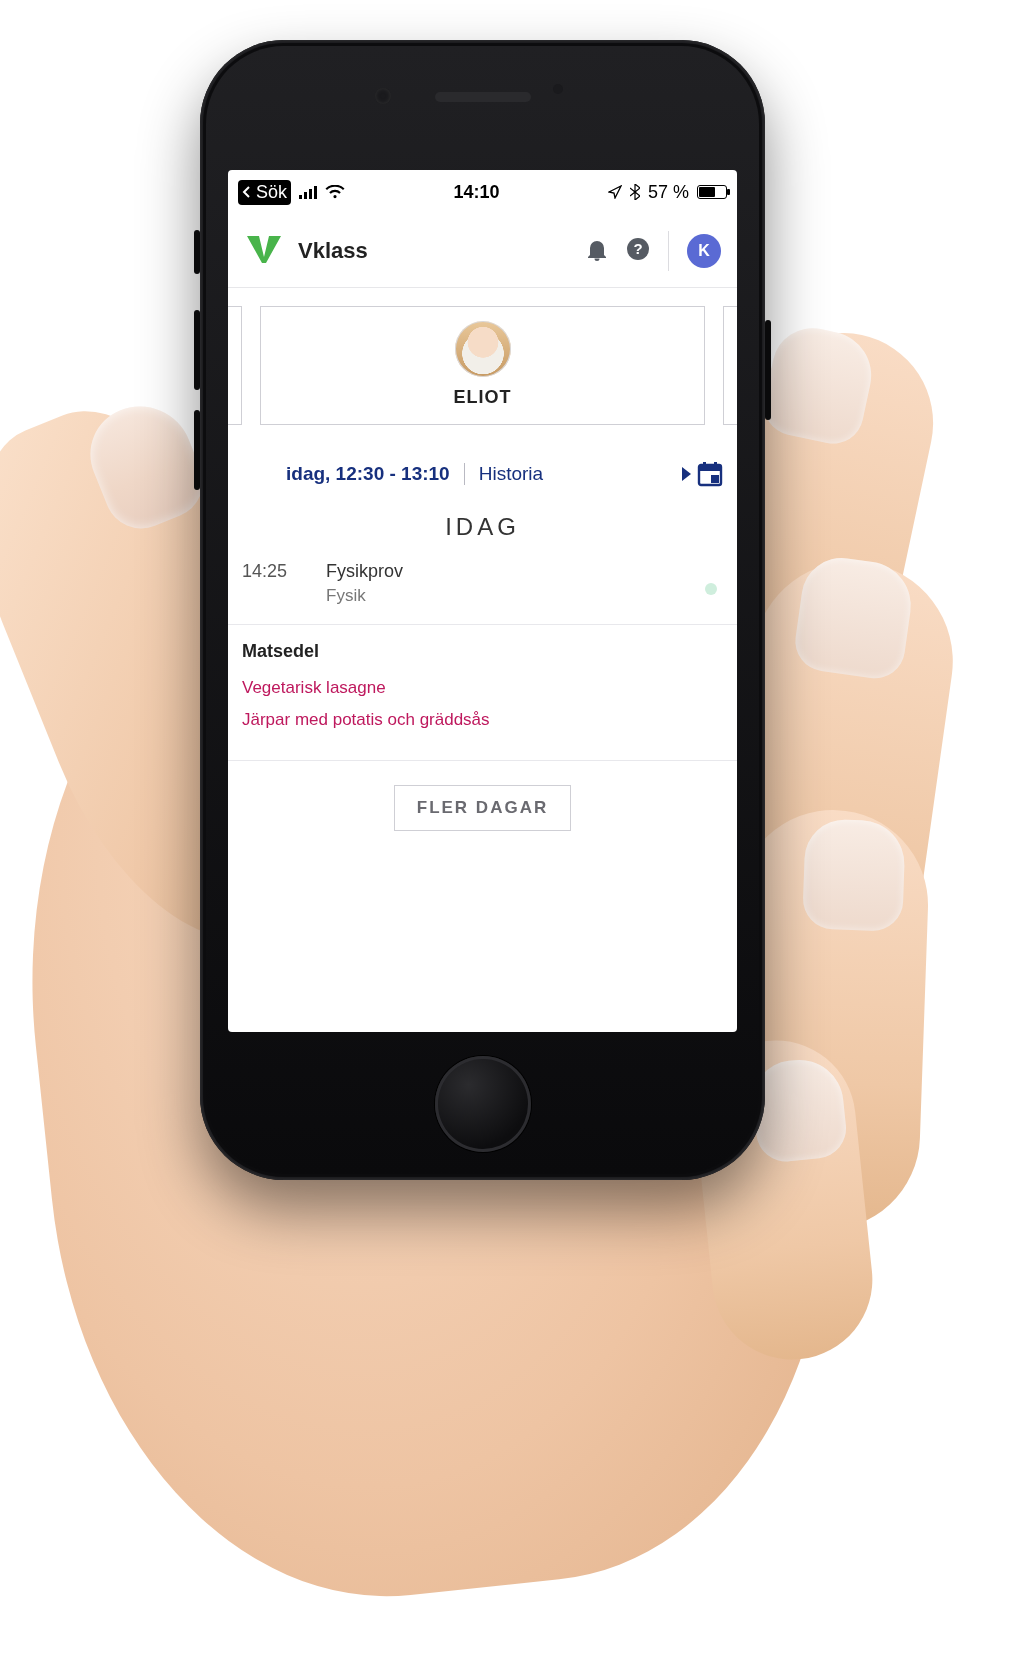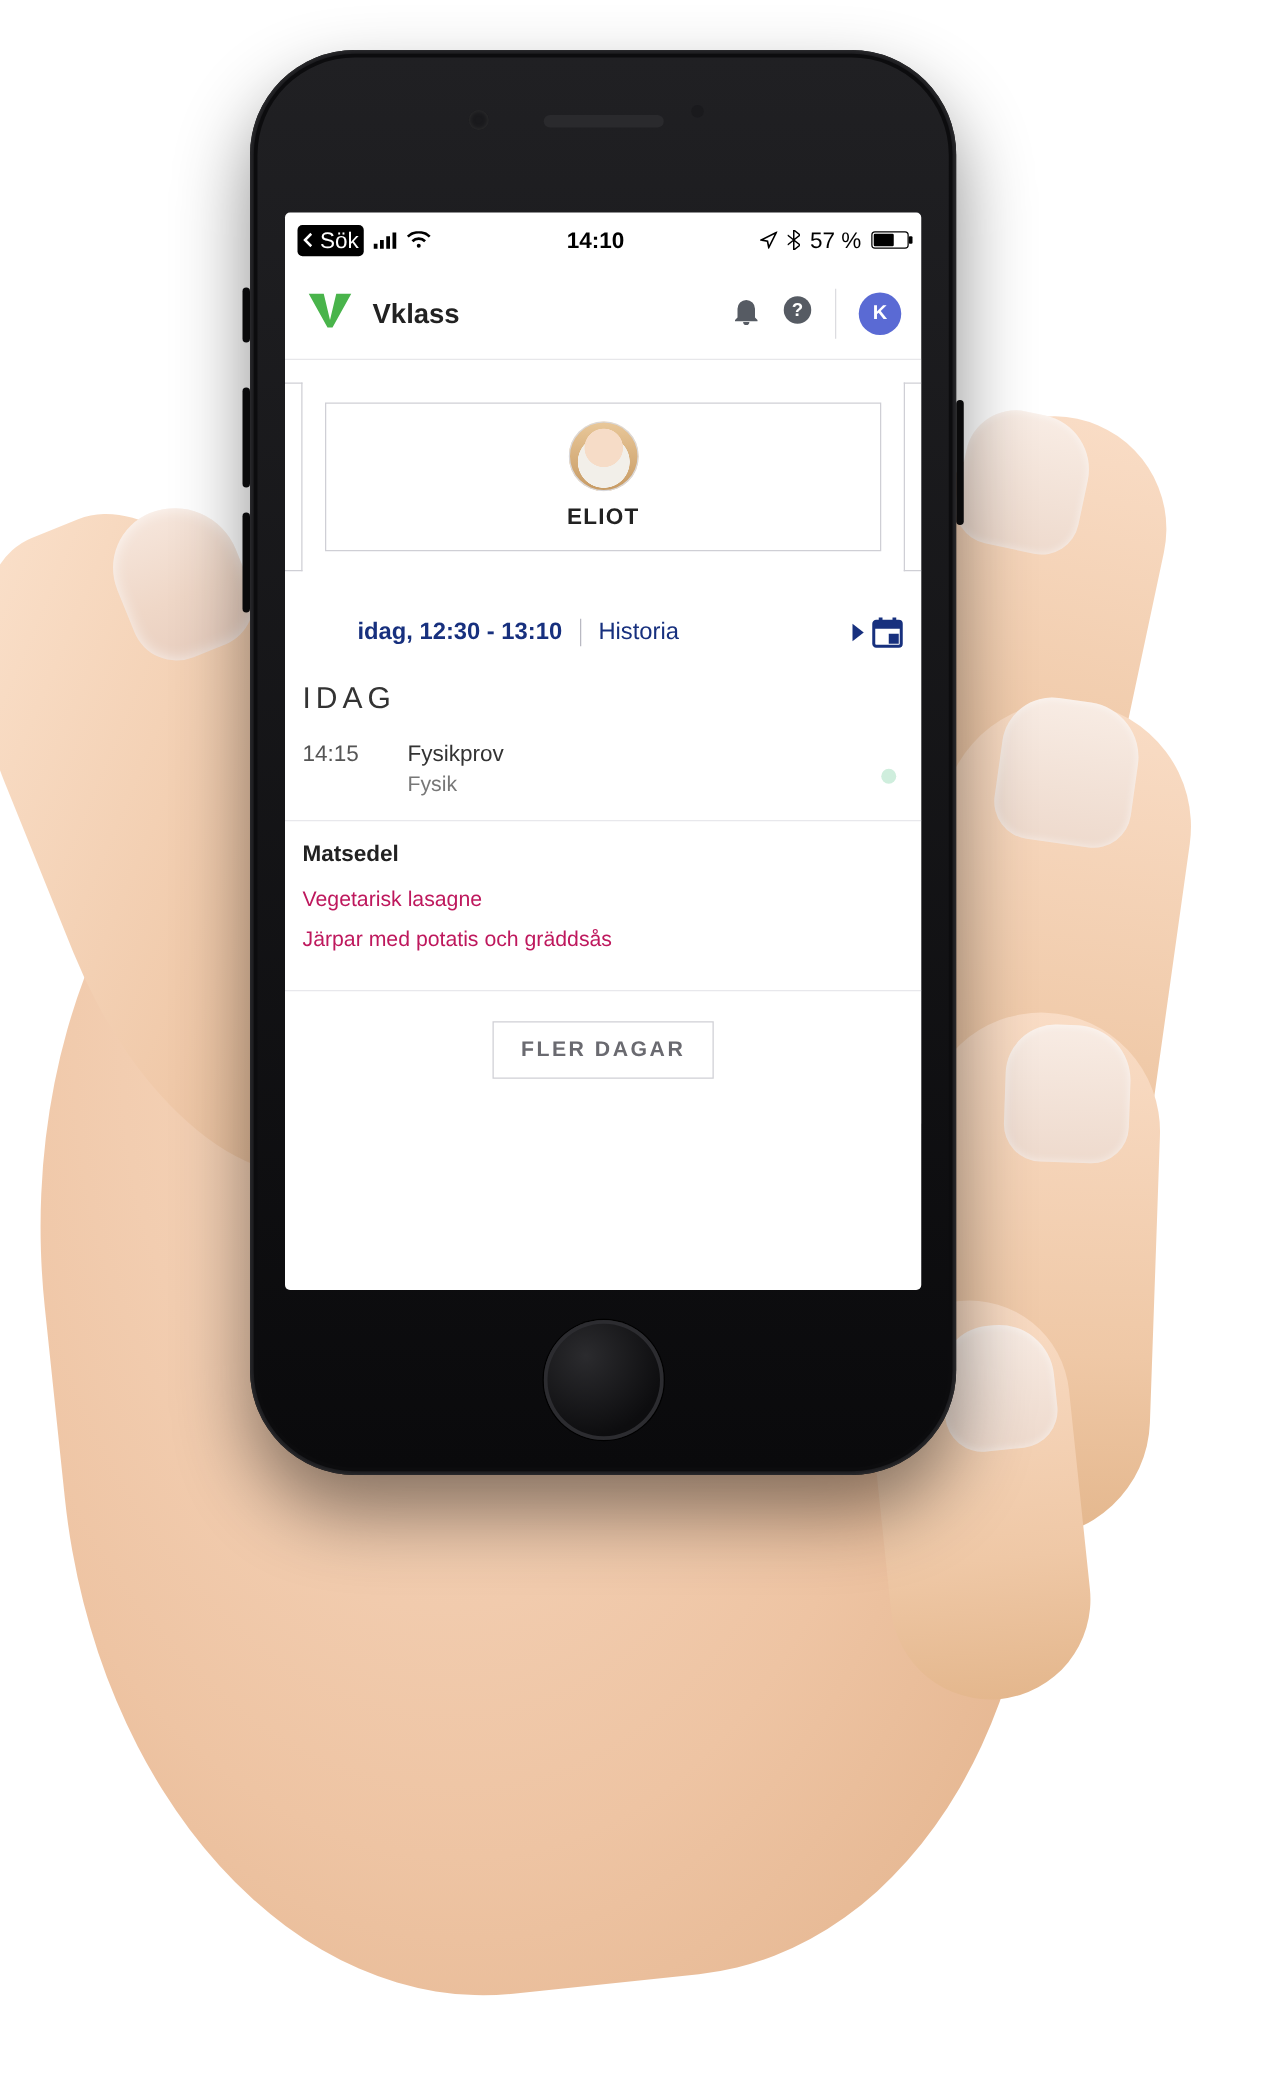--- a/index.html
+++ b/index.html
@@ -116,21 +116,21 @@
   .sub-header .vline { width:1px; height:36px; background:#cfcfd5; }
   .crumb { color:#1a2a72; font-weight:600; letter-spacing:.5px; font-size:17px; }
 
   
   .content { padding:18px 0 28px; background:#fff; }
   .student-carousel { display:flex; align-items:stretch; gap:12px; padding:0 0 18px; position:relative; }
   .peek { width:14px; border:1px solid #cfcfd5; border-left:none; border-right:none; }
   .peek.left  { border-left:none; border-right:1px solid #cfcfd5; border-top-right-radius:0; }
   .peek.right { border-left:1px solid #cfcfd5; }
   .student-card {
-    flex:1; margin:16px 6px; border:1px solid #cfcfd5; padding:14px 0 16px;
+    flex:1; margin:0 6px; border:1px solid #cfcfd5; padding:14px 0 16px;
     display:flex; flex-direction:column; align-items:center; gap:10px;
   }
   .student-avatar {
     width:56px; height:56px; border-radius:50%;
     background:
       radial-gradient(circle at 50% 38%, #f6dcc7 0 34%, transparent 35%),
       radial-gradient(circle at 50% 58%, #f2efe9 0 48%, transparent 49%),
       linear-gradient(180deg,#e9c89a,#c79a63);
     box-shadow: inset 0 0 0 1px #d8d8dc;
   }
@@ -145,21 +145,21 @@
     display:flex; align-items:center; justify-content:space-between;
     padding:18px 14px 22px; color:#17307e; font-size:19px;margin-left:44px;
   }
   .lesson-left { display:flex; align-items:center; gap:14px; }
   .lesson-left .sep { width:1px; height:22px; background:#b9b9c2; }
   .lesson-time { font-weight:600; }
   .lesson-subj { color:#17307e; }
   .lesson-right { display:flex; align-items:center; gap:6px; color:#17307e; }
   .tri-right { width:0;height:0;border-top:7px solid transparent;border-bottom:7px solid transparent;border-left:9px solid #17307e; }
 
-  .today-title { padding:4px 14px 14px; font-size:24px; letter-spacing:4px; color:#333; font-weight:500; }
+  .today-title { padding:4px 14px 14px; font-size:24px; letter-spacing:4px; color:#333; font-weight:500;text-align:center; }
 
   .event-row {
     display:flex; align-items:flex-start; padding:6px 14px 18px; gap:20px;
     border-bottom:1px solid #e8e8ec; position:relative;
   }
   .event-time { color:#555; font-size:18px; min-width:64px; }
   .event-main { display:flex; flex-direction:column; gap:4px; }
   .event-title { color:#333; font-size:18px; }
   .event-sub   { color:#777; font-size:17px; }
   .event-dot { position:absolute; right:20px; top:28px; width:12px; height:12px; border-radius:50%; background:#cfeedd; }
@@ -308,21 +308,21 @@
                   <rect x="17" y="1" width="3" height="6" fill="#17307e"></rect>
                   <rect x="14" y="14" width="8" height="8" fill="#17307e"></rect>
                 </svg>
             </span>
           </div>
         </div>
 
         <div class="today-title">IDAG</div>
 
         <div class="event-row">
-          <div class="event-time">14:15</div>
+          <div class="event-time">14:25</div>
           <div class="event-main">
             <div class="event-title">Fysikprov</div>
             <div class="event-sub">Fysik</div>
           </div>
           <span class="event-dot"></span>
         </div>
 
         <div class="menu-block">
           <div class="menu-title">Matsedel</div>
           <div class="menu-item">Vegetarisk lasagne</div>

